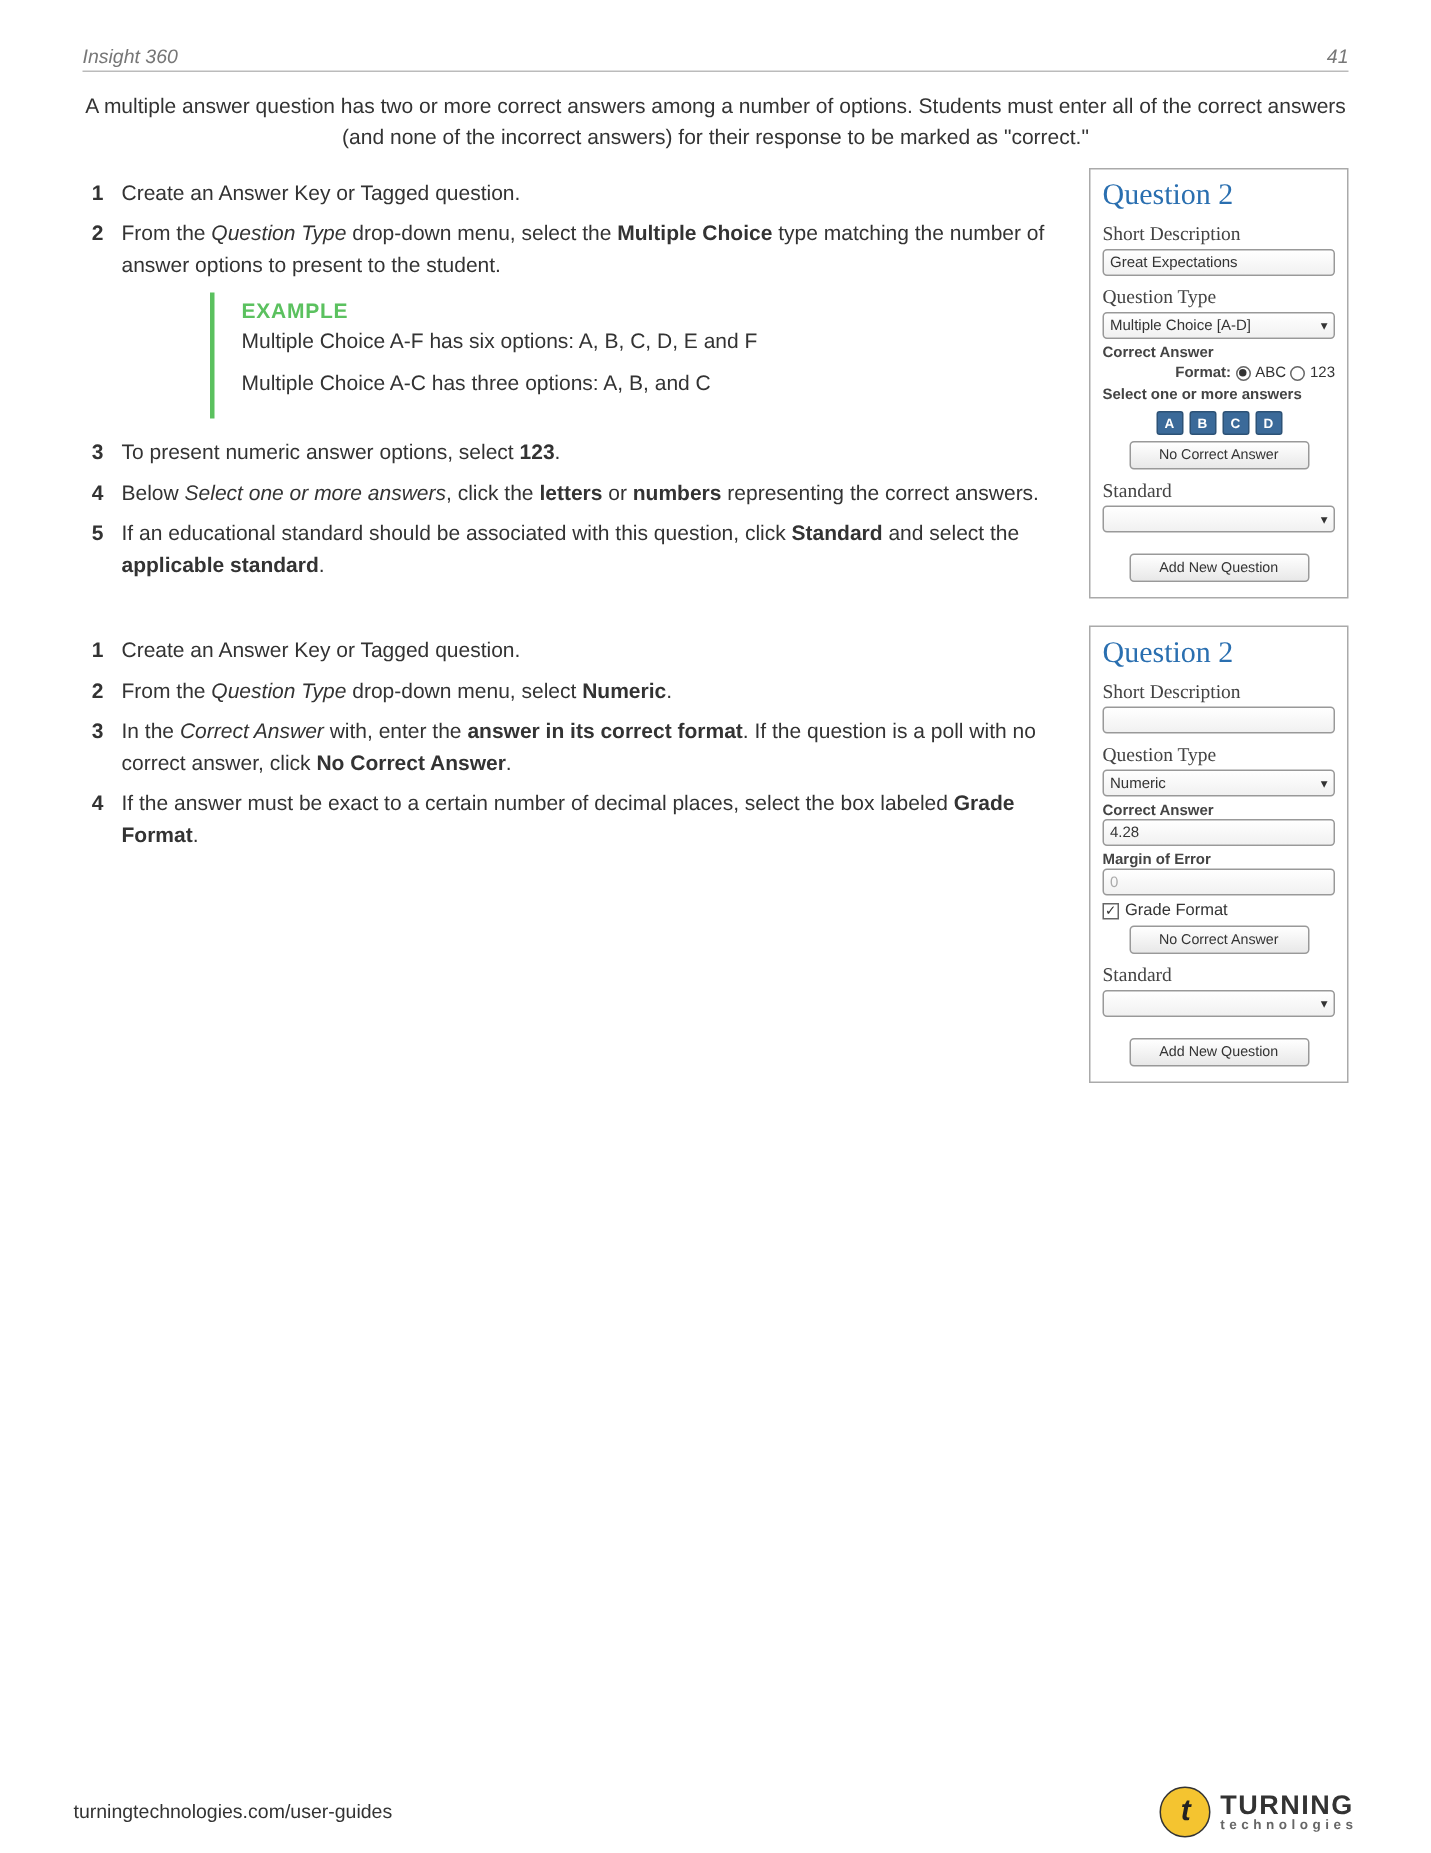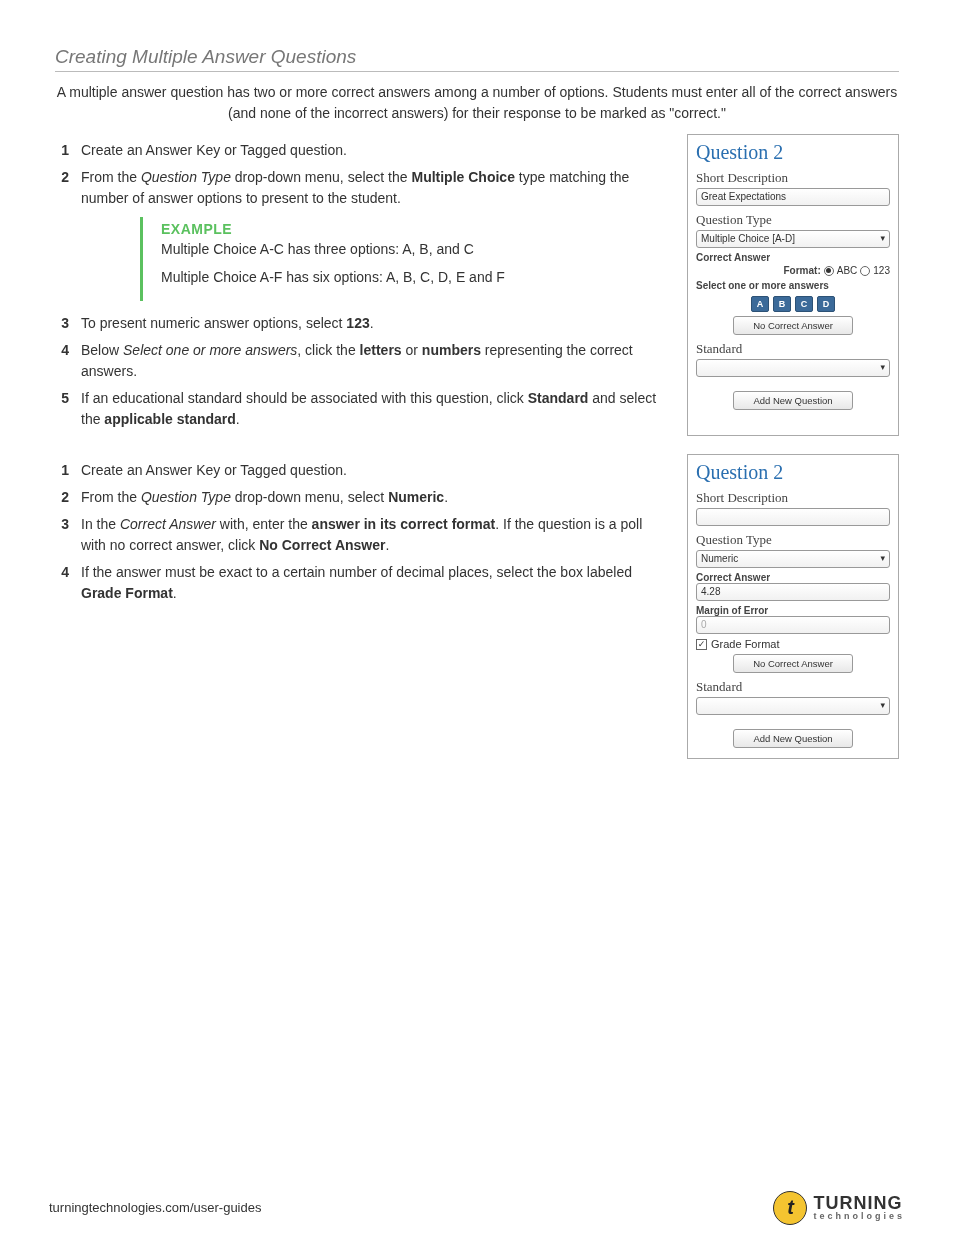--- a/index.html
+++ b/index.html
@@ -75,21 +75,21 @@
     max-width: 460px;
   }
   .example-title {
     color: #5bc15f;
     font-weight: bold;
     letter-spacing: .5px;
     font-size: 14px;
   }
   .example-line { margin: 4px 0 12px 0; }
   .sidebox {
-    width: 212px;
+    width: 173px;
     flex-shrink: 0;
     border: 1px solid #aaa;
     padding: 6px 8px 8px 8px;
     background: #fff;
     font-size: 11px;
   }
   .sidebox .q-title {
     font-family: Georgia, serif;
     color: #2a6fb0;
     font-size: 20px;
@@ -110,21 +110,21 @@
   }
   .field, .dropdown {
     width: 100%;
     border: 1px solid #999;
     border-radius: 3px;
     background: linear-gradient(#fff,#f1f1f1);
     padding: 2px 4px;
     font-size: 10px;
     height: 18px;
     display: flex;
-    align-items: flex-start;
+    align-items: center;
     position: relative;
   }
   .dropdown::after {
     content: "▾";
     position: absolute;
     right: 4px;
     font-size: 9px;
     color: #333;
   }
   .radio-row { display:flex; align-items:center; gap:3px; font-size:10px; margin-top:2px;justify-content:flex-end;}
@@ -159,43 +159,46 @@
   .logo { display:flex; align-items:center; gap:6px; font-family: Arial, sans-serif; }
   .logo-icon { width:34px;height:34px;border-radius:50%;background:#f4c430;display:flex;align-items:center;justify-content:center;border:1.5px solid #333;font-weight:bold;font-style:italic;font-size:20px;color:#222;}
   .logo-text { line-height: .9; font-weight: bold; }
   .logo-text .t1 { font-size:18px; letter-spacing:1px; }
   .logo-text .t2 { font-size:9px; letter-spacing:3px; color:#666;}
 </style>
 </head>
 <body>
 
 <div class="page">
-
-  <div class="section-title">Creating Multiple Answer Questions</div>
+  <div class="header-bar">
+    <span>Insight 360</span>
+    <span>41</span>
+  </div>
+
   <div class="body-text">A multiple answer question has two or more correct answers among a number of options. Students must enter all of the correct answers (and none of the incorrect answers) for their response to be marked as "correct."</div>
 
   <div class="layout-row">
     <div class="instructions">
       <ol class="steps">
         <li>
             <span class="step-num">1</span>
           <span class="step-body">Create an Answer Key or Tagged question.</span>
           </li>
         <li>
             <span class="step-num">2</span>
           <span class="step-body">
             <span>From the </span><span class="i">Question Type</span><span> drop-down menu, select the </span><span class="b">Multiple Choice</span><span> type matching the number of answer options to present to the student.</span>
           </span>
           </li>
       </ol>
 
       <div class="example-block">
         <div class="example-title">EXAMPLE</div>
+        <div class="example-line">Multiple Choice A-F has six options: A, B, C, D, E and F</div>
         <div class="example-line">Multiple Choice A-C has three options: A, B, and C</div>
-        <div class="example-line">Multiple Choice A-F has six options: A, B, C, D, E and F</div>
       </div>
 
       <ol class="steps">
         <li>
             <span class="step-num">3</span>
           <span class="step-body">
             <span>To present numeric answer options, select </span><span class="b">123</span><span>.</span>
           </span>
           </li>
         <li>

